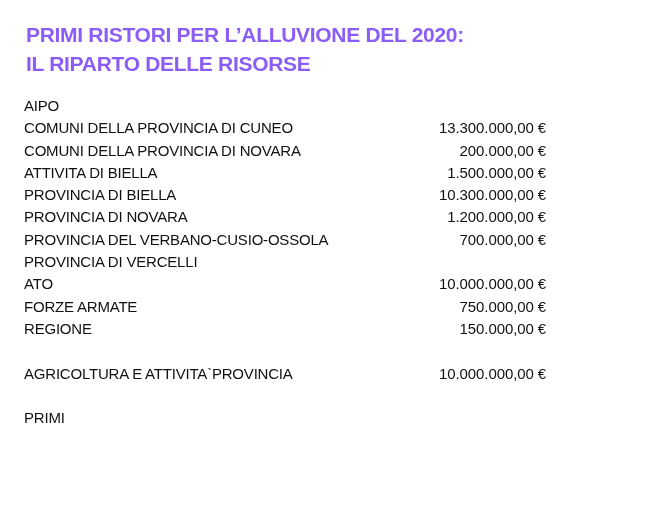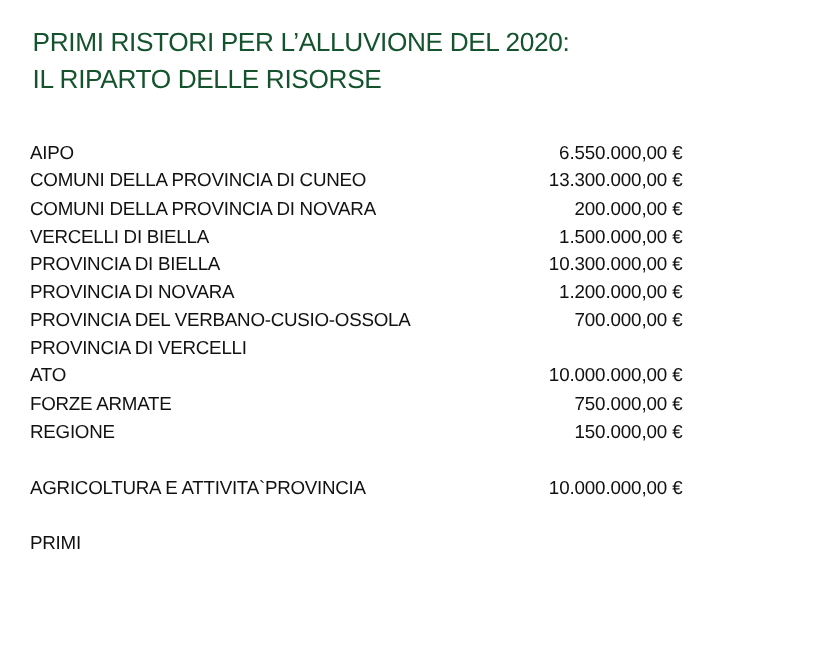--- a/index.html
+++ b/index.html
@@ -12,31 +12,31 @@
       height: 518px;
       position: relative;
       overflow: hidden;
       font-family: "Liberation Sans", "DejaVu Sans", sans-serif;
       color: #111111;
     }
     .title {
       position: absolute;
       left: 26px;
       top: 20px;
-      font-weight: normal;
+      font-weight: bold;
       font-size: 21px;
       line-height: 29px;
       letter-spacing: -0.3px;
-      color: #14532d;
+      color: #8b5cf6;
     }
     .title div { white-space: nowrap; }
     .table {
       position: absolute;
       left: 24px;
-      top: 112px;
+      top: 95px;
       width: 522px;
     }
     .row {
       position: relative;
       height: 22.3px;
       line-height: 22.3px;
       font-size: 15px;
       white-space: nowrap;
     }
     .row .label {
@@ -58,32 +58,31 @@
 <body>
 
 <div class="title">
   <div>PRIMI RISTORI PER L’ALLUVIONE DEL 2020:</div>
   <div>IL RIPARTO DELLE RISORSE</div>
 </div>
 
 <div class="table">
   <div class="row">
     <span class="label">AIPO</span>
-    <span class="value">6.550.000,00 €</span>
   </div>
   <div class="row">
     <span class="label">COMUNI DELLA PROVINCIA DI CUNEO</span>
     <span class="value">13.300.000,00 €</span>
   </div>
   <div class="row">
     <span class="label">COMUNI DELLA PROVINCIA DI NOVARA</span>
     <span class="value">200.000,00 €</span>
   </div>
   <div class="row">
-    <span class="label">VERCELLI DI BIELLA</span>
+    <span class="label">ATTIVITA DI BIELLA</span>
     <span class="value">1.500.000,00 €</span>
   </div>
   <div class="row">
     <span class="label">PROVINCIA DI BIELLA</span>
     <span class="value">10.300.000,00 €</span>
   </div>
   <div class="row">
     <span class="label">PROVINCIA DI NOVARA</span>
     <span class="value">1.200.000,00 €</span>
   </div>

